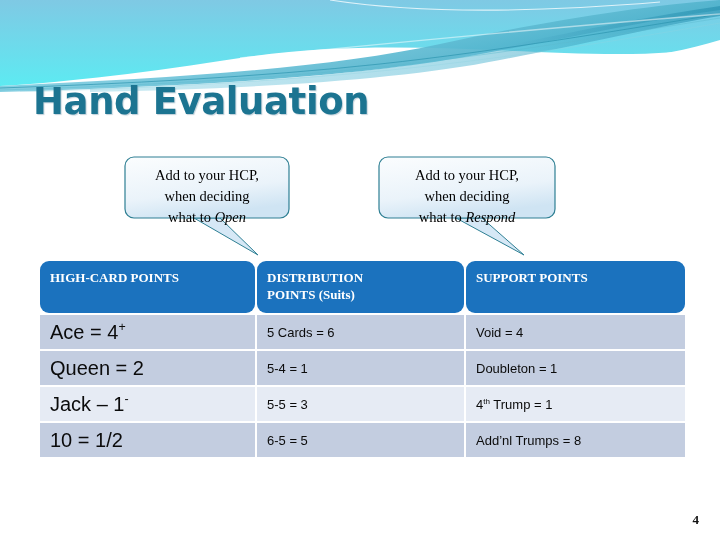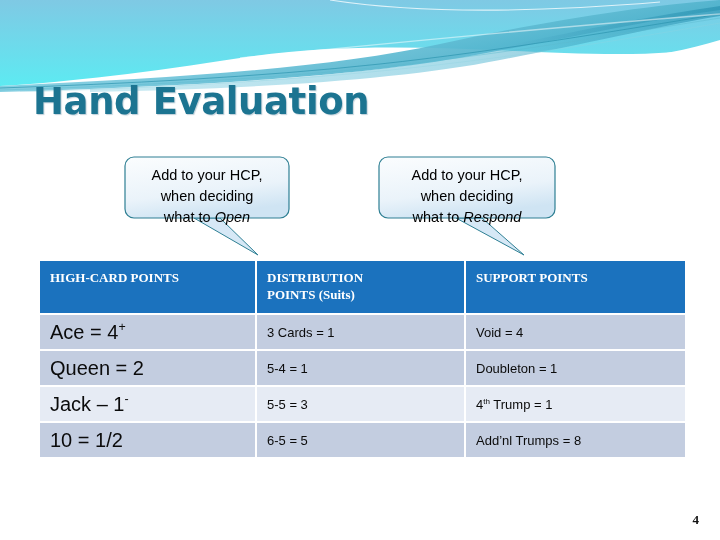--- a/index.html
+++ b/index.html
@@ -25,21 +25,21 @@
     text-shadow:1px 1px 1px rgba(140,170,185,.55);
     white-space:nowrap;
   }
 
   
   .callout{position:absolute;}
   .callout svg{position:absolute;left:0;top:0;}
   .callout .ctext{
     position:relative;
     text-align:center;
-    font-family:Liberation Sans, sans-serif;
+    font-family:Liberation Serif, serif;
     font-size:14.5px;
     color:#000;
     line-height:1.45;
     padding-top:9px;
   }
   .callout .ctext em{font-style:italic;}
 
   #callout-open{left:124px;top:156px;width:166px;height:100px;}
   #callout-respond{left:378px;top:156px;width:178px;height:100px;}
 
@@ -54,20 +54,21 @@
   #tbl th{
     background:#1B72BE;
     color:#ffffff;
     font-family:"Liberation Serif", serif;
     font-weight:bold;
     font-size:13px;
     text-align:left;
     vertical-align:top;
     padding:8px 10px 10px 10px;
     line-height:1.32;
+    border-radius:9px;
   }
   #tbl td{
     font-family:Liberation Sans, sans-serif;
     color:#0b0b0b;
     vertical-align:middle;
     padding:5px 10px;
     height:24px;
   }
   #tbl tr.r-odd td{background:#C3CDE0;}
   #tbl tr.r-even td{background:#E6EBF4;}
@@ -178,21 +179,21 @@
       <th>
         <span>DISTRIBUTION</span><br>
         <span>POINTS (Suits)</span>
       </th>
       <th>SUPPORT  POINTS</th>
     </tr>
   </thead>
   <tbody id="tbody">
       <tr class="r-odd">
         <td class="c1">Ace = 4<sup>+</sup></td>
-        <td class="c2">3 Cards = 1</td>
+        <td class="c2">5 Cards = 6</td>
         <td class="c3">Void = 4</td>
       </tr>
       <tr class="r-odd">
         <td class="c1">Queen = 2</td>
         <td class="c2">5-4 = 1</td>
         <td class="c3">Doubleton = 1</td>
       </tr>
       <tr class="r-even">
         <td class="c1">Jack – 1<sup>-</sup></td>
         <td class="c2">5-5 = 3</td>

